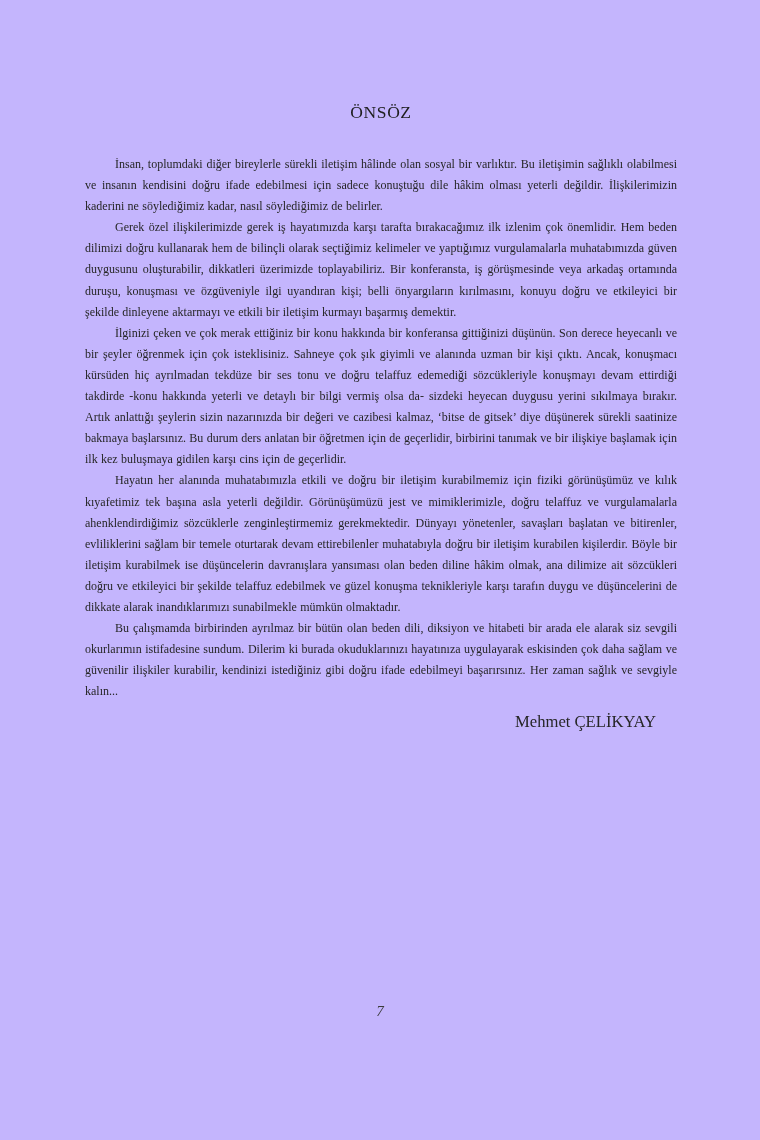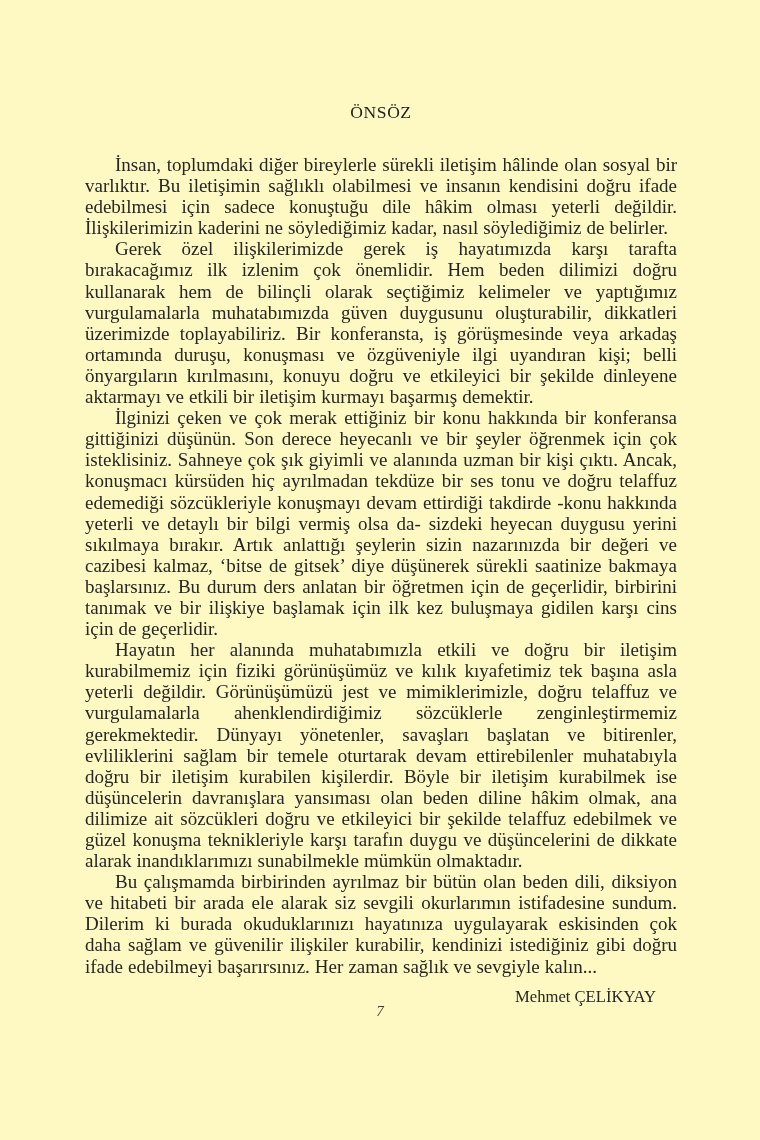--- a/index.html
+++ b/index.html
@@ -5,42 +5,42 @@
   html, body {
     margin: 0;
     padding: 0;
     background: #e9e9e9;
   }
   .page {
     position: relative;
     width: 760px;
     height: 1140px;
     margin: 0 auto;
-    background: #fef9c3;
+    background: #c4b5fd;
     color: #232323;
     font-family: "Liberation Serif", "DejaVu Serif", serif;
     overflow: hidden;
   }
   .content {
     position: absolute;
     left: 85px;
     top: 102px;
     width: 592px;
   }
   .title {
     font-size: 17.5px;
     font-weight: normal;
     letter-spacing: 0.6px;
     text-align: center;
     margin: 0 0 31px 0;
     color: #1e1e1e;
   }
   .para {
     margin: 0;
-    font-size: 19px;
+    font-size: 12px;
     line-height: 21.1px;
     text-align: justify;
     text-indent: 30px;
     color: #262626;
     word-spacing: 0.3px;
   }
   .signature {
     margin: 9px;
     font-size: 16.6px;
     line-height: 21.1px;

